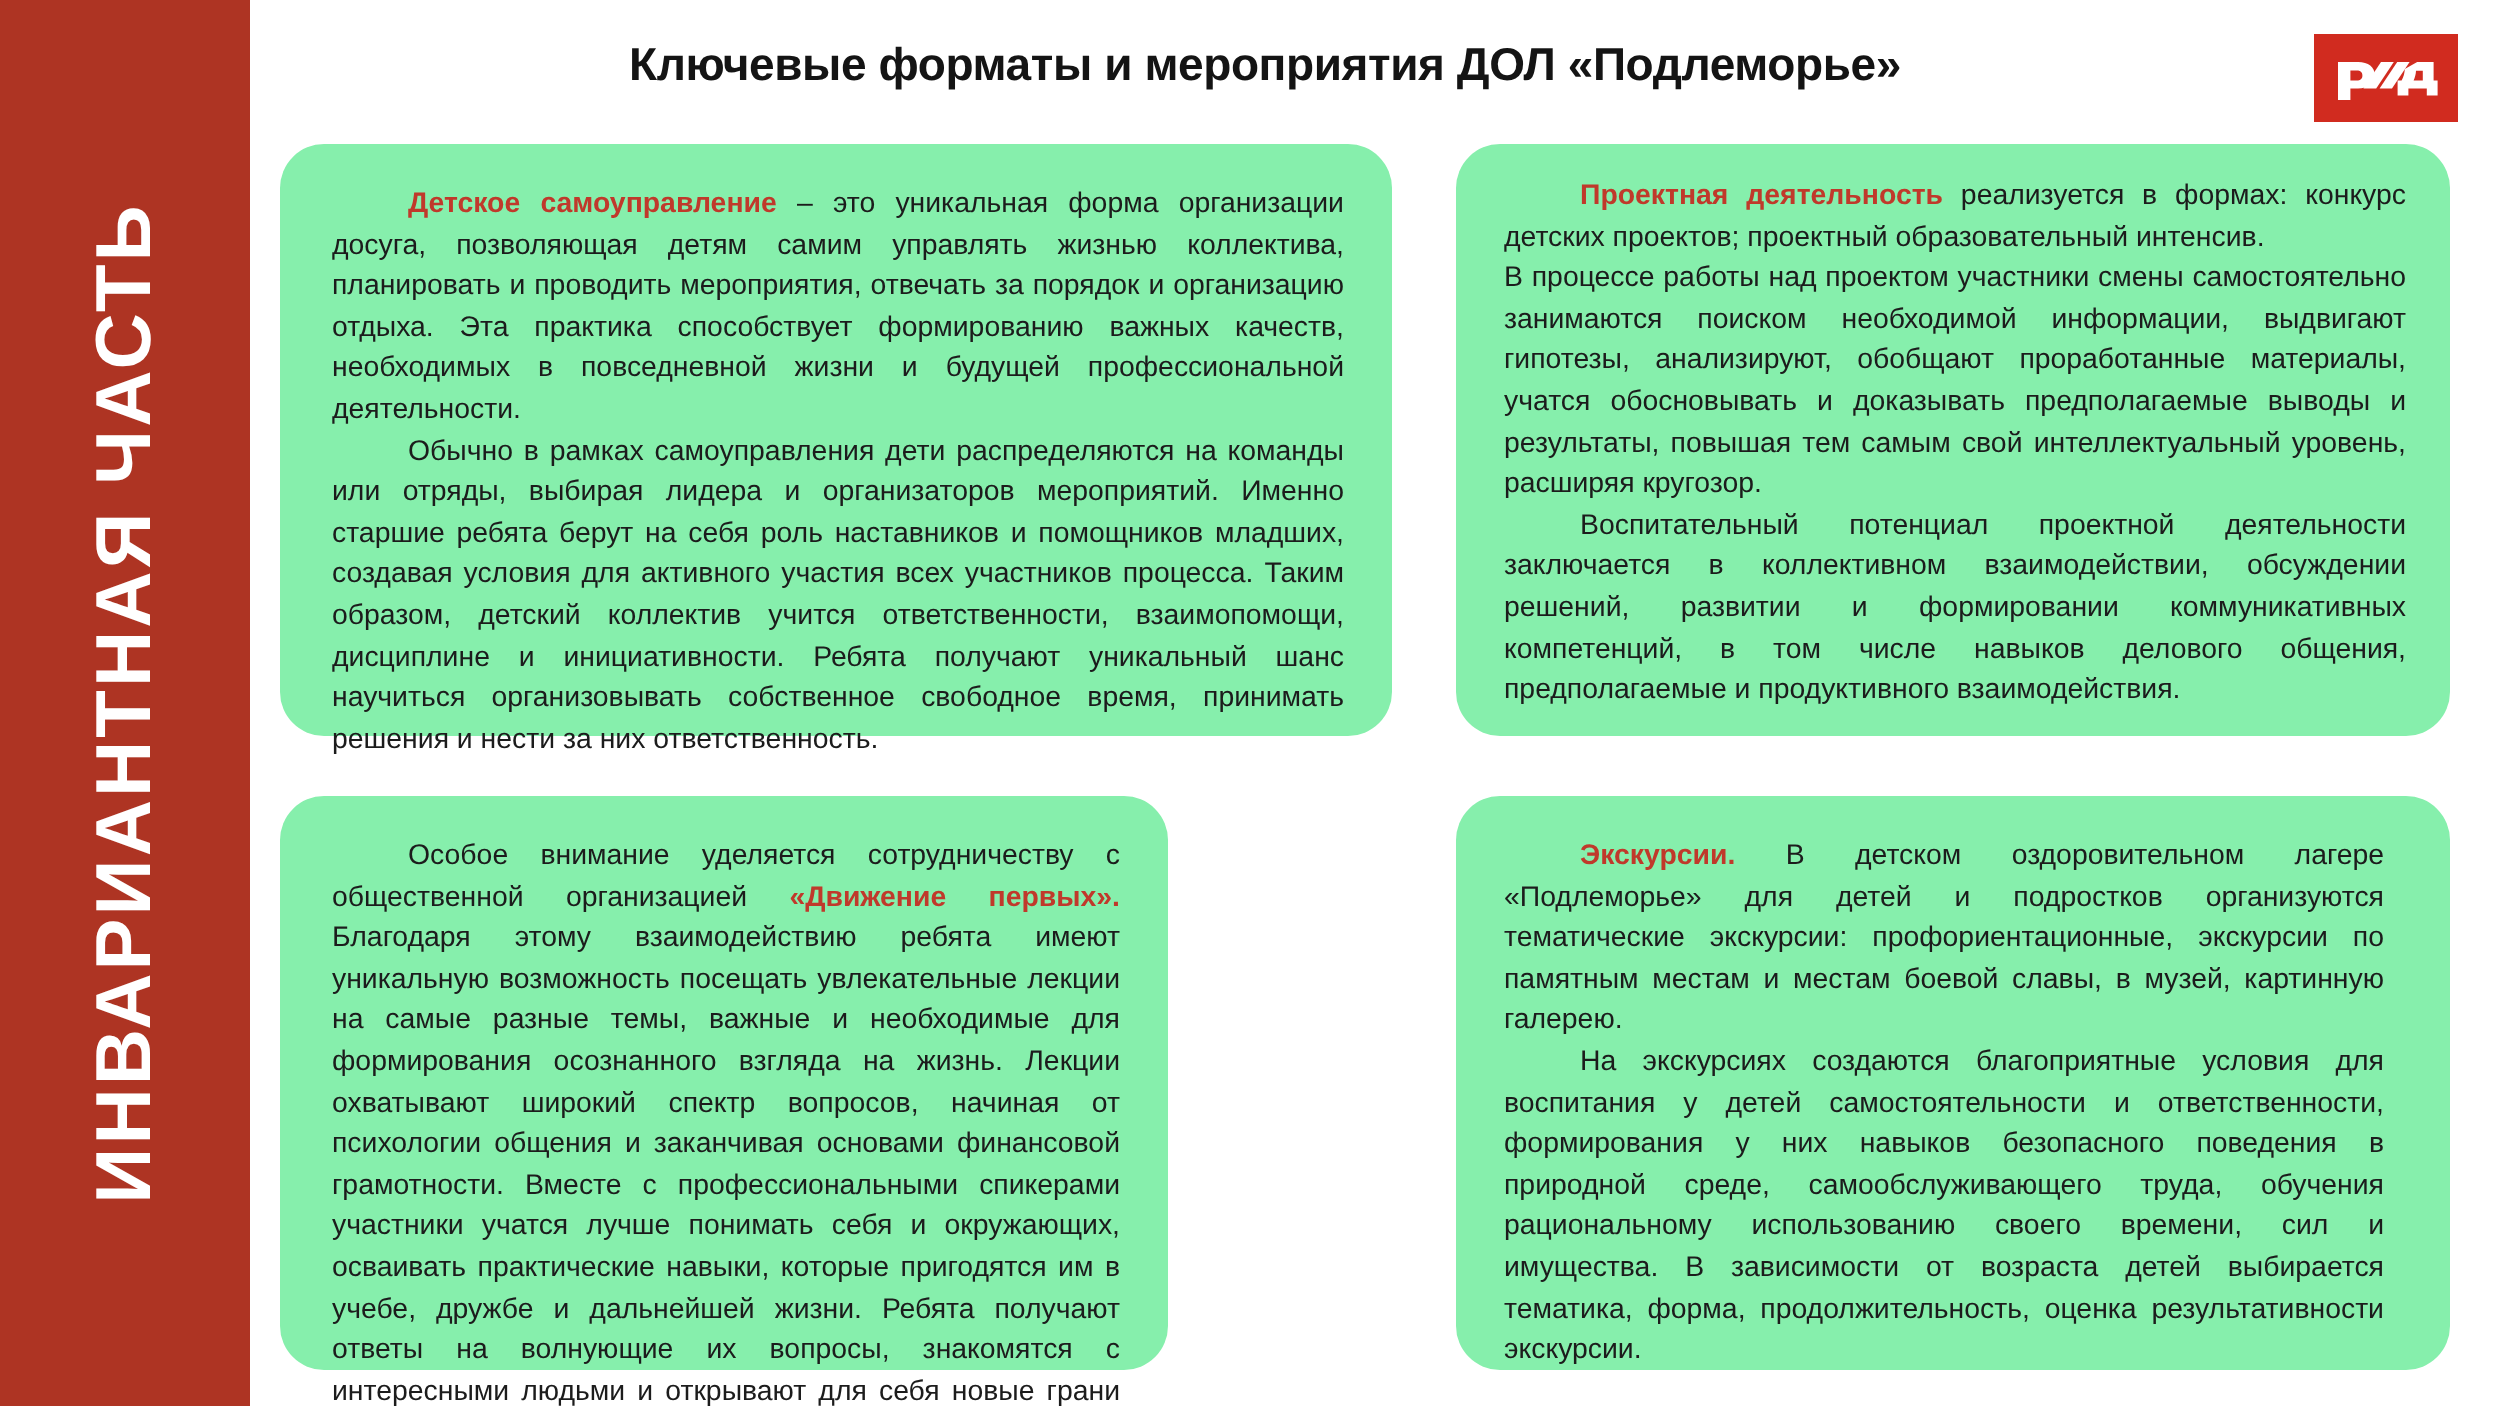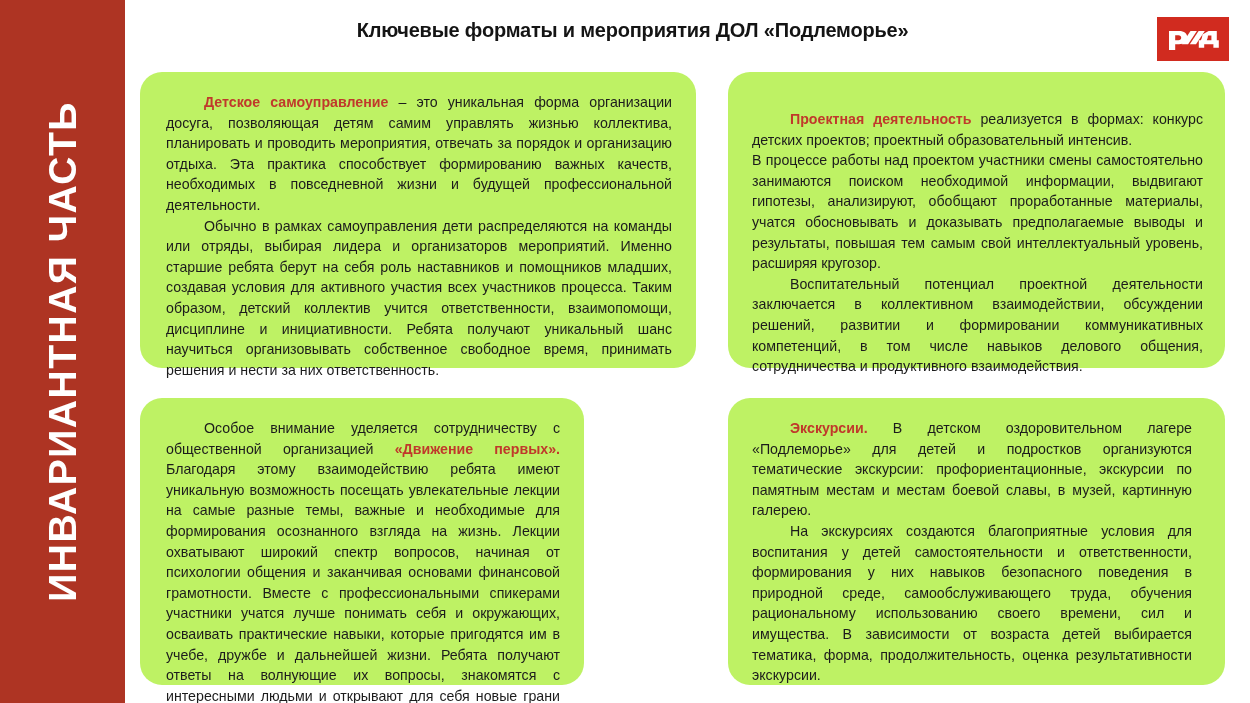--- a/index.html
+++ b/index.html
@@ -55,21 +55,21 @@
     height: 72px;
   }
   .slide-title {
     position: absolute;
     left: 0;
     top: 19px;
     width: 1015px;
     text-align: center;
     font-family: "Liberation Sans", sans-serif;
     font-weight: bold;
-    font-size: 20px;
+    font-size: 23px;
     letter-spacing: -0.2px;
     color: #141414;
     white-space: nowrap;
   }
 
   
   .logo {
     position: absolute;
     left: 1032px;
     top: 17px;
@@ -78,21 +78,21 @@
     background: #d12b1f;
     display: flex;
     align-items: center;
     justify-content: center;
   }
   .logo svg { display: block; }
 
   
   .card {
     position: absolute;
-    background: #bef264;
+    background: #86efac;
     border-radius: 22px;
     box-sizing: border-box;
   }
   .card-body {
     font-family: "Liberation Sans", sans-serif;
     font-size: 14.2px;
     line-height: 20.6px;
     color: #1c1c1c;
     text-align: justify;
     text-justify: inter-word;
@@ -106,21 +106,21 @@
   }
   .no-indent {
     text-indent: 0;
   }
   .accent {
     color: #c0392b;
     font-weight: bold;
   }
 
   #card-top-left    { left: 140px;  top: 72px;  width: 556px; height: 296px; padding: 20px 24px 18px 26px; }
-  #card-top-right   { left: 728px;  top: 72px;  width: 497px; height: 296px; padding: 37px 22px 18px 24px; }
+  #card-top-right   { left: 728px;  top: 72px;  width: 497px; height: 296px; padding: 16px 22px 18px 24px; }
   #card-bottom-left { left: 140px;  top: 398px; width: 444px; height: 287px; padding: 20px 24px 18px 26px; }
   #card-bottom-right{ left: 728px;  top: 398px; width: 497px; height: 287px; padding: 20px 33px 18px 24px; }
 
   
   .card-body p:last-child { text-align-last: left; }
 </style>
 </head>
 <body>
 
 <div class="slide">
@@ -151,21 +151,21 @@
     <div class="card-body">
       <p class="indent"><span class="accent">Детское самоуправление</span><span> – это уникальная форма организации досуга, позволяющая детям самим управлять жизнью коллектива, планировать и проводить мероприятия, отвечать за порядок и организацию отдыха. Эта практика способствует формированию важных качеств, необходимых в повседневной жизни и будущей профессиональной деятельности.</span></p>
       <p class="indent">Обычно в рамках самоуправления дети распределяются на команды или отряды, выбирая лидера и организаторов мероприятий. Именно старшие ребята берут на себя роль наставников и помощников младших, создавая условия для активного участия всех участников процесса. Таким образом, детский коллектив учится ответственности, взаимопомощи, дисциплине и инициативности. Ребята получают уникальный шанс научиться организовывать собственное свободное время, принимать решения и нести за них ответственность.</p>
     </div>
   </div>
 
   <div class="card" id="card-top-right">
     <div class="card-body">
       <p class="indent"><span class="accent">Проектная деятельность</span><span> реализуется в формах: конкурс детских проектов; проектный образовательный интенсив.</span></p>
       <p class="no-indent">В процессе работы над проектом участники смены самостоятельно занимаются поиском необходимой информации, выдвигают гипотезы, анализируют, обобщают проработанные материалы, учатся обосновывать и доказывать предполагаемые выводы и результаты, повышая тем самым свой интеллектуальный уровень, расширяя кругозор.</p>
-      <p class="indent">Воспитательный потенциал проектной деятельности заключается в коллективном взаимодействии, обсуждении решений, развитии и формировании коммуникативных компетенций, в том числе навыков делового общения, сотрудничества и продуктивного взаимодействия.</p>
+      <p class="indent">Воспитательный потенциал проектной деятельности заключается в коллективном взаимодействии, обсуждении решений, развитии и формировании коммуникативных компетенций, в том числе навыков делового общения, предполагаемые и продуктивного взаимодействия.</p>
     </div>
   </div>
 
   <div class="card" id="card-bottom-left">
     <div class="card-body">
       <p class="indent"><span>Особое внимание уделяется сотрудничеству с общественной организацией </span><span class="accent">«Движение первых».</span><span> Благодаря этому взаимодействию ребята имеют уникальную возможность посещать увлекательные лекции на самые разные темы, важные и необходимые для формирования осознанного взгляда на жизнь. Лекции охватывают широкий спектр вопросов, начиная от психологии общения и заканчивая основами финансовой грамотности. Вместе с профессиональными спикерами участники учатся лучше понимать себя и окружающих, осваивать практические навыки, которые пригодятся им в учебе, дружбе и дальнейшей жизни. Ребята получают ответы на волнующие их вопросы, знакомятся с интересными людьми и открывают для себя новые грани мира вокруг. А главное — ощущают поддержку и заботу, находя друзей среди сверстников и единомышленников.</span></p>
     </div>
   </div>
 
   <div class="card" id="card-bottom-right">

